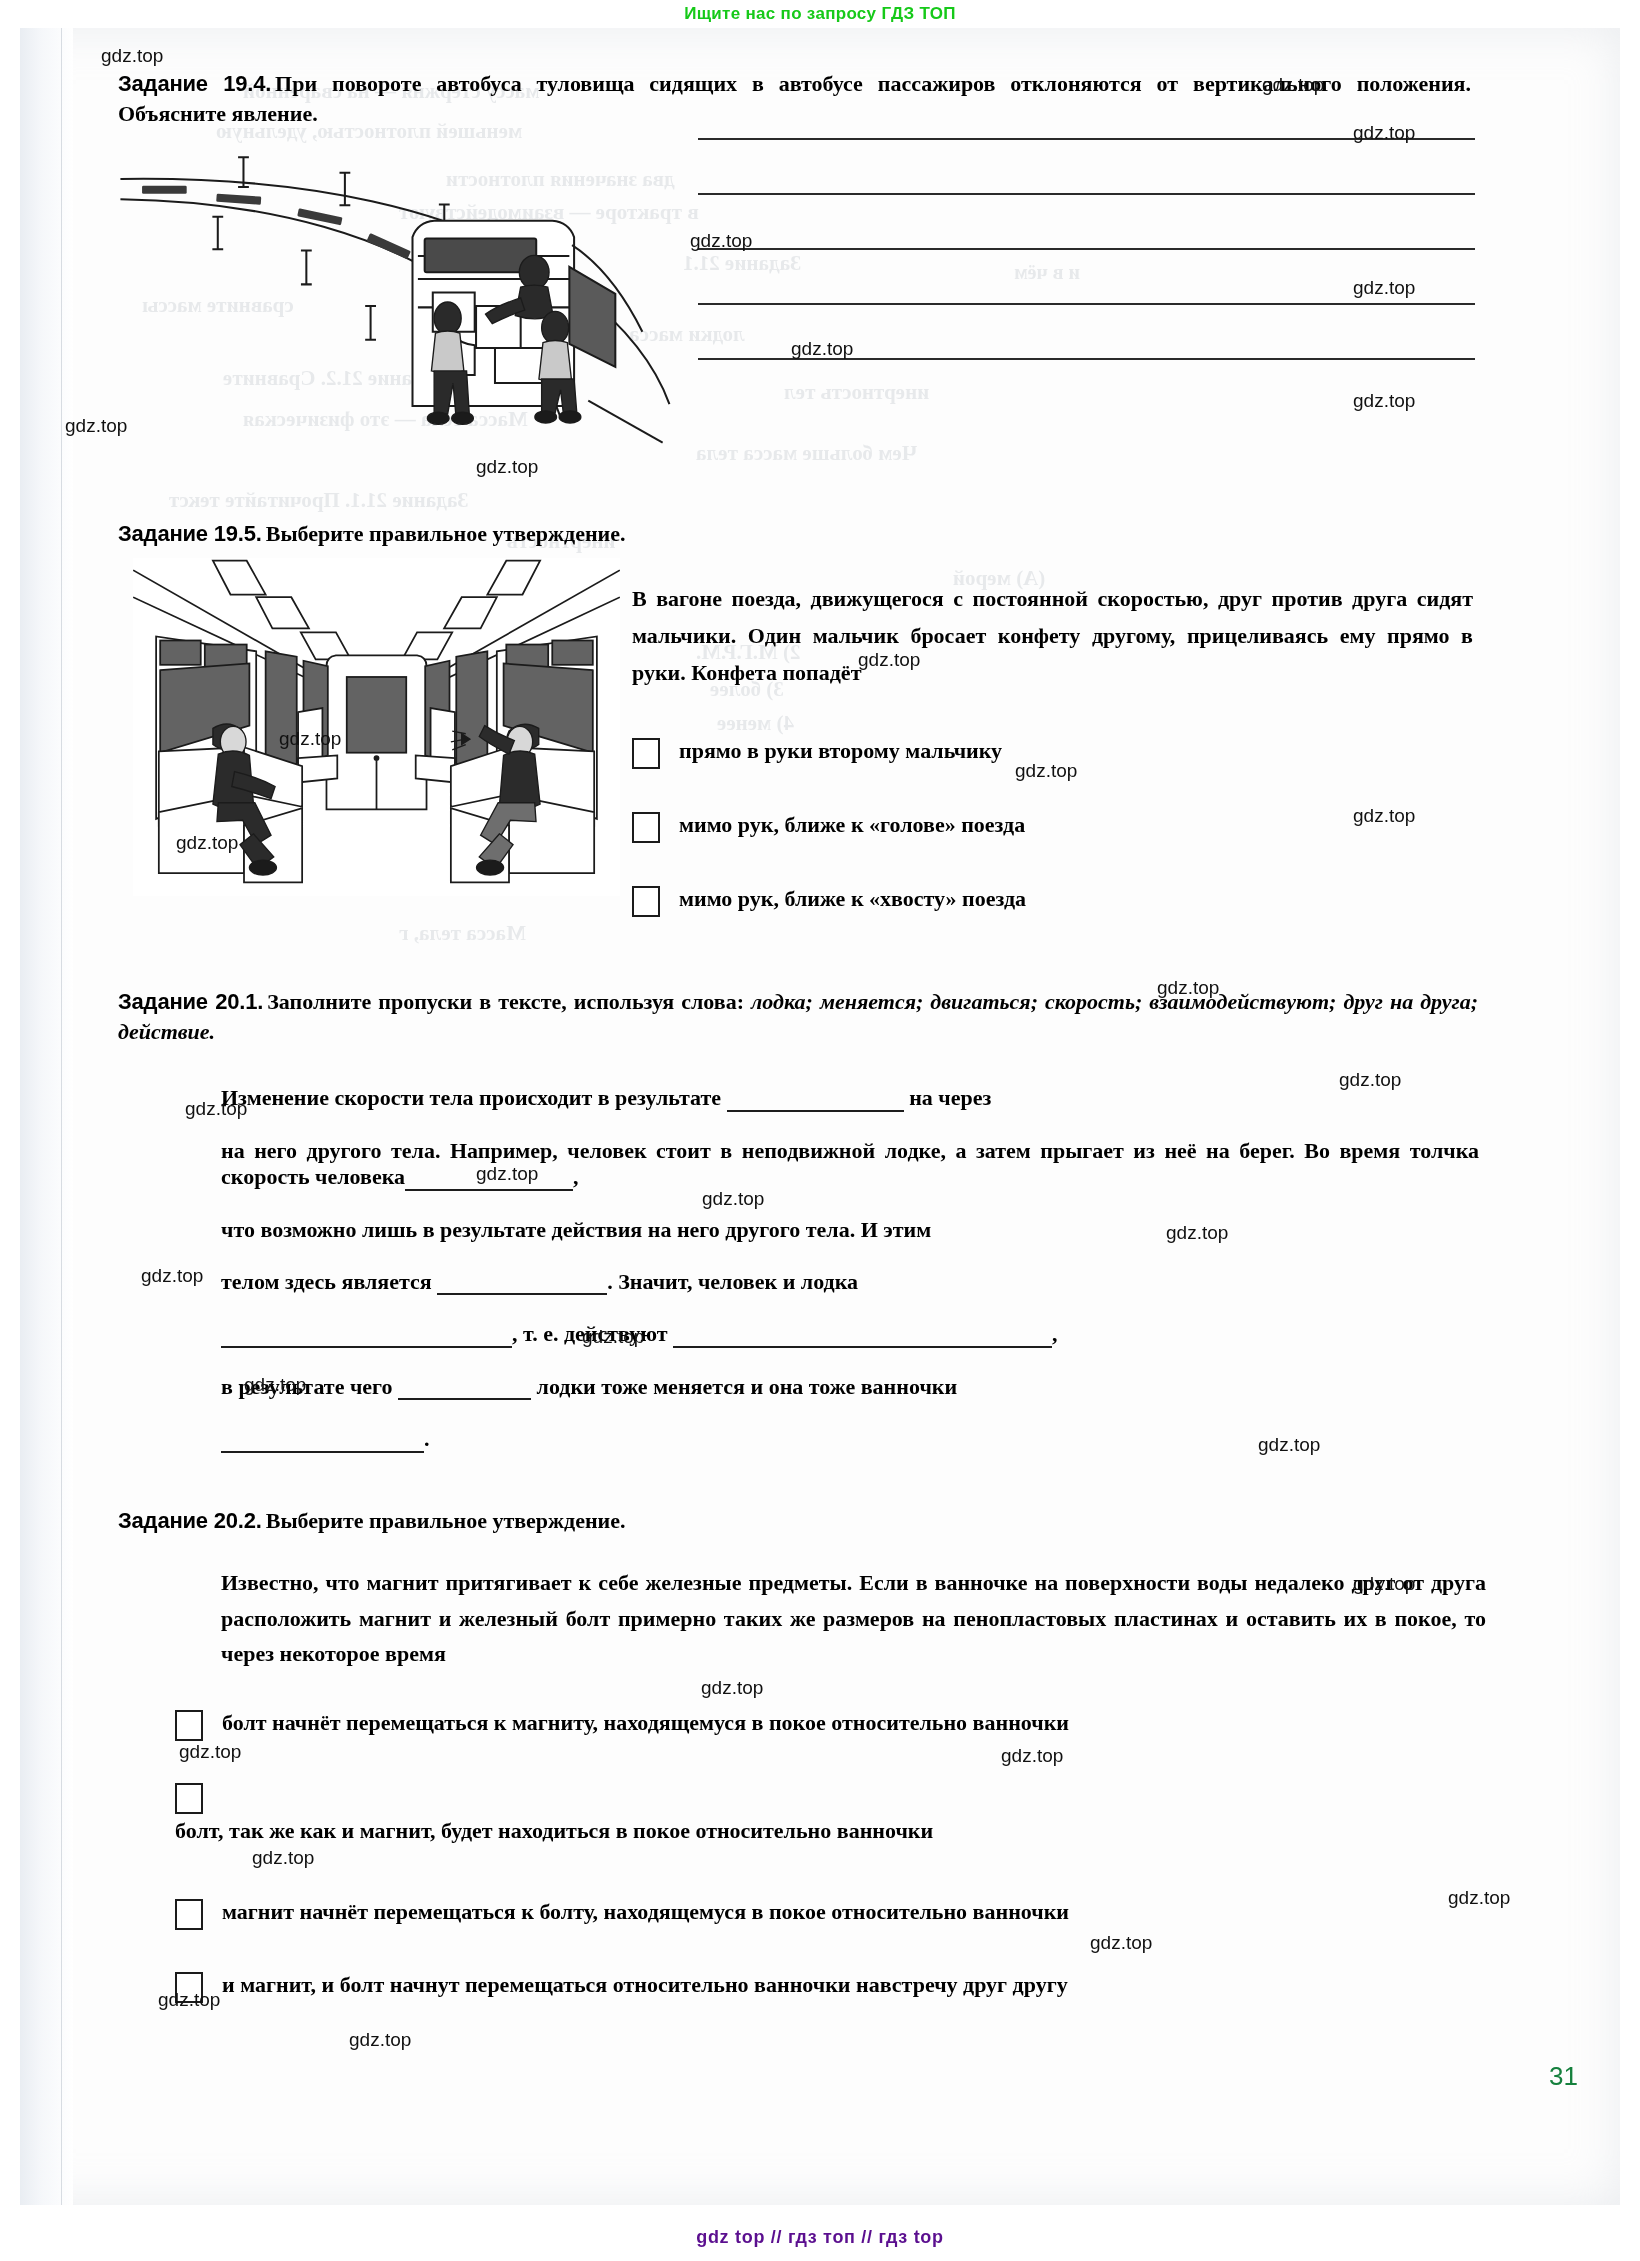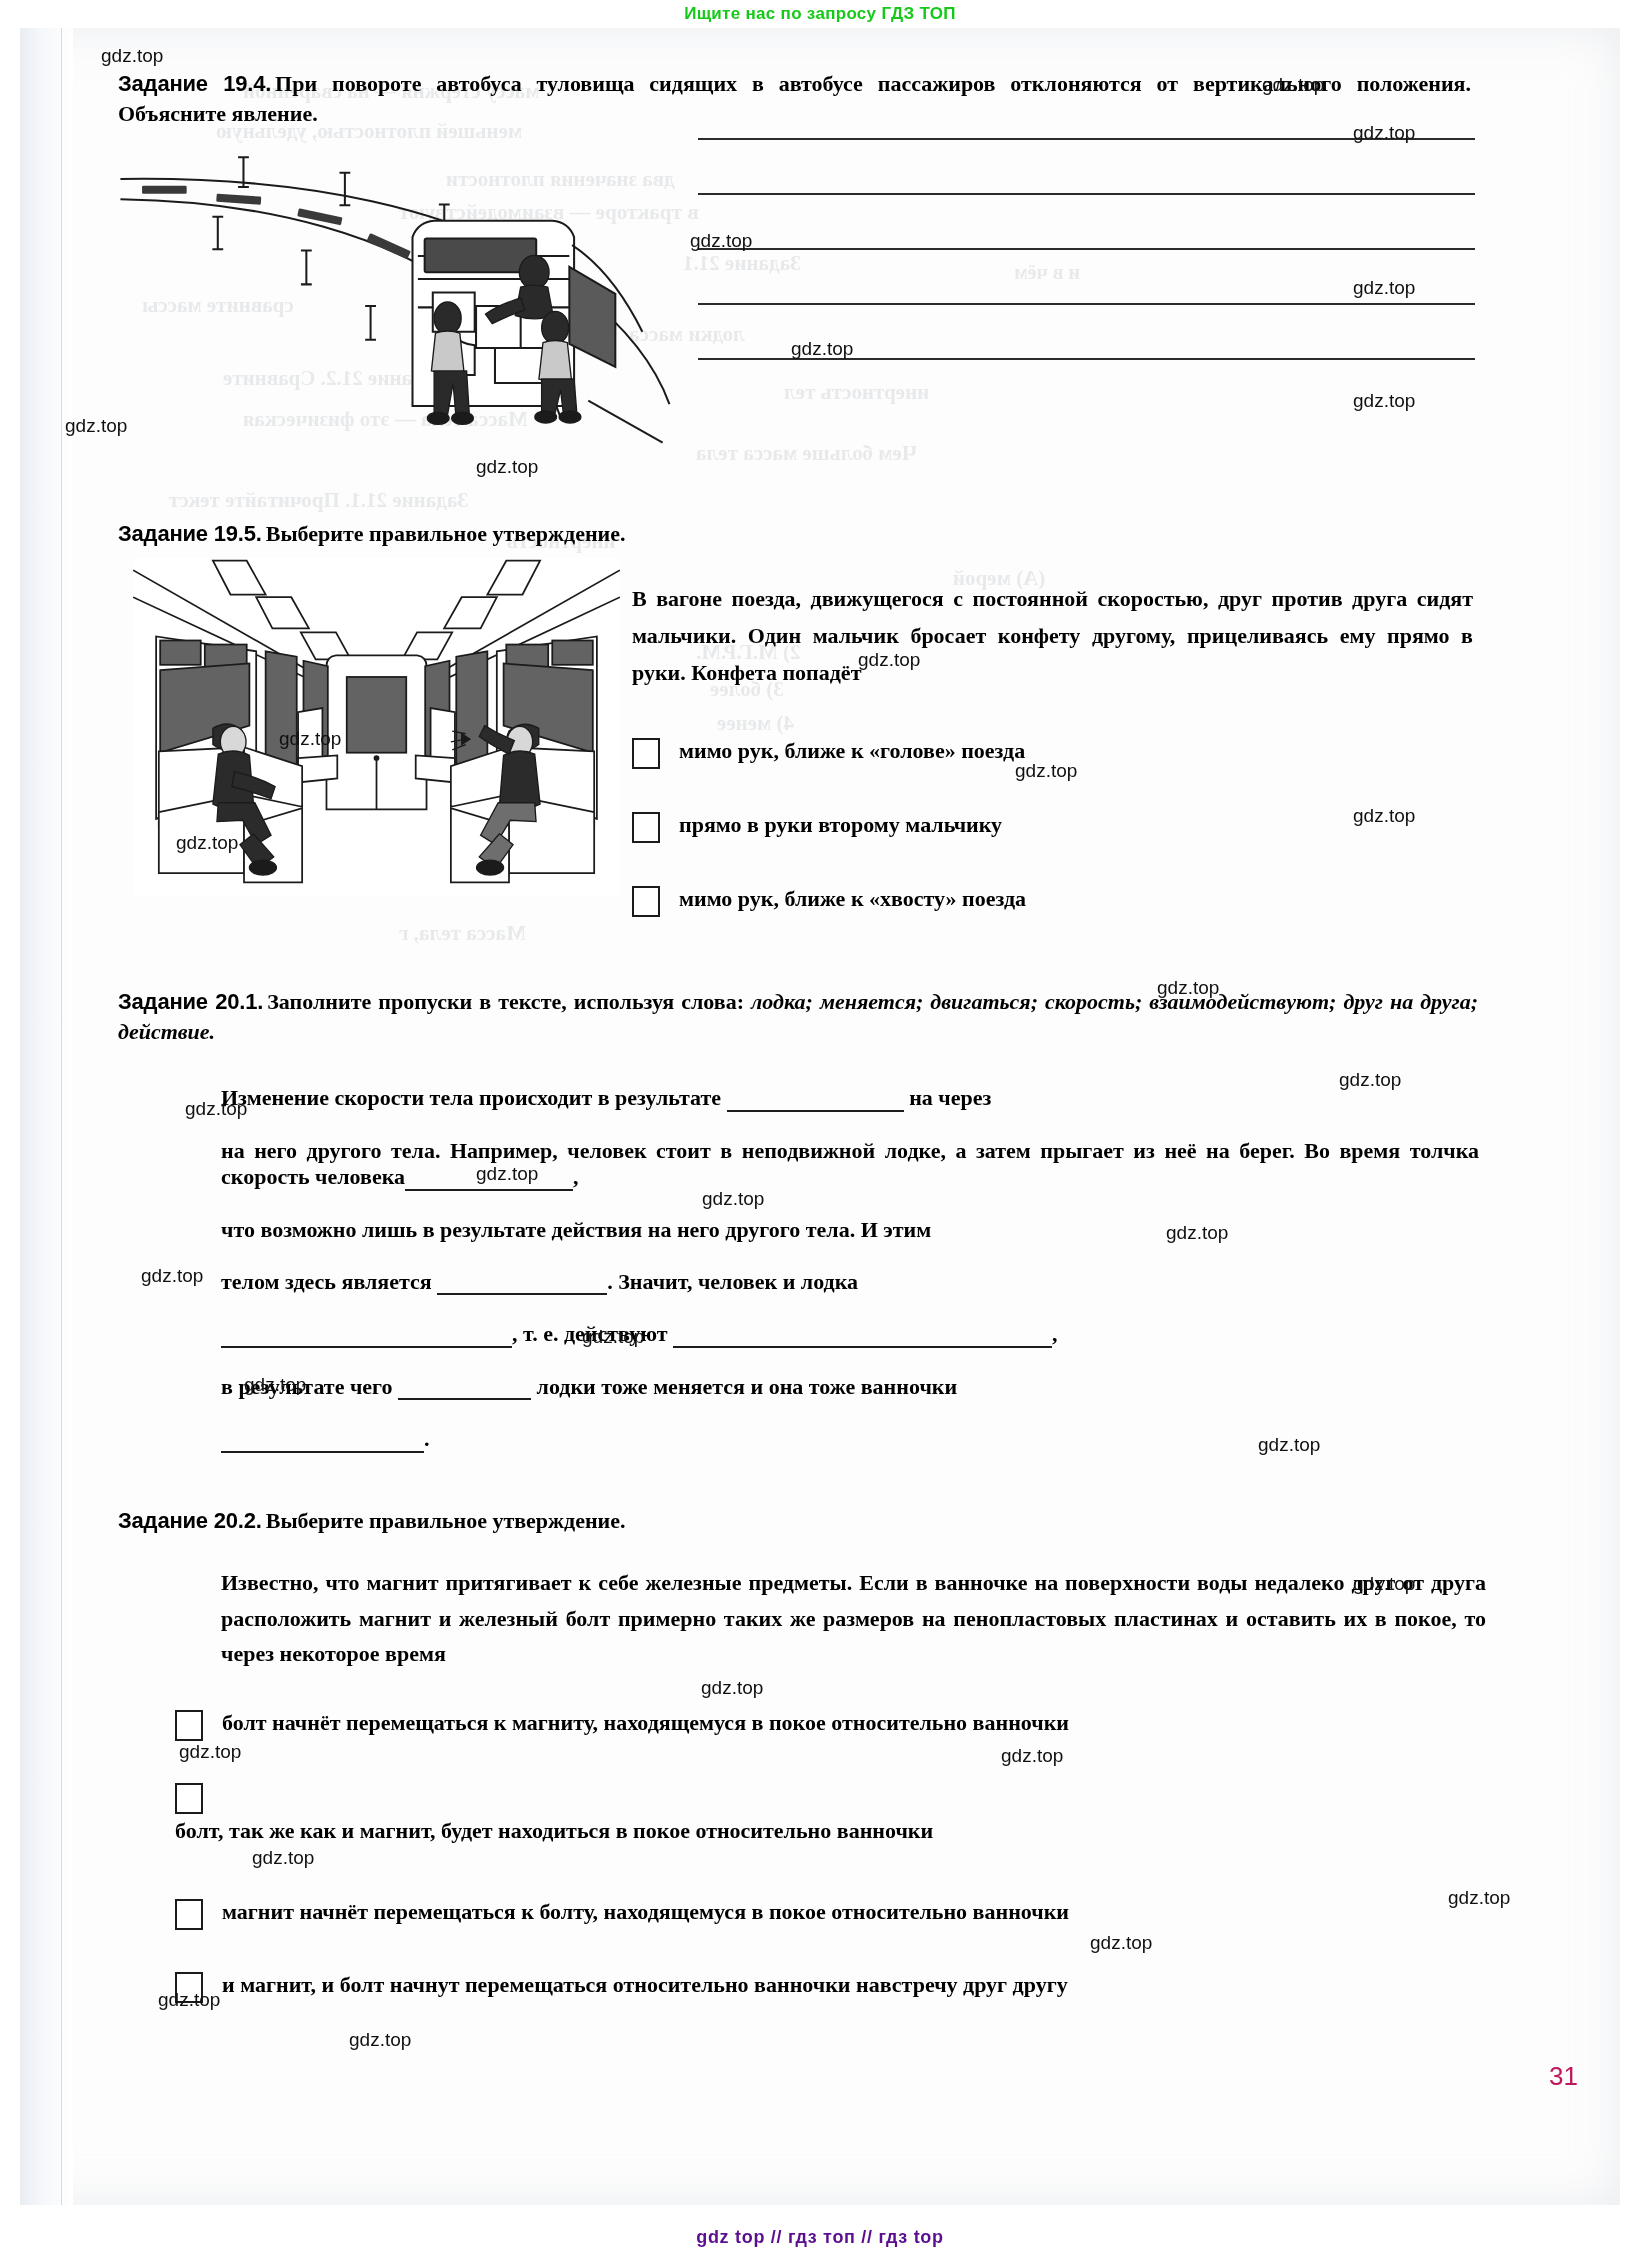--- a/index.html
+++ b/index.html
@@ -118,21 +118,21 @@
     font-family:"Liberation Serif",serif;
     font-weight:bold;font-size:22px;
     line-height:1.5;
     text-align:justify;
   }
 
   
   #page-num{
     position:absolute;right:42px;top:2033px;
     font-family:"Liberation Sans",sans-serif;
-    font-size:26px;font-weight:500;color:#be185d;
+    font-size:26px;font-weight:500;color:#15803d;
   }
 
   
   .wm{
     position:absolute;
     font-family:"Liberation Sans",sans-serif;
     font-size:19px;
     color:#111;
     white-space:nowrap;
     pointer-events:none;
@@ -353,25 +353,25 @@
           </g>
         </svg>
       </div>
 
       <div style="position:absolute;left:514px;top:62px;width:841px;">
         <div class="body-par" style="line-height:1.68;">В вагоне поезда, движущегося с постоянной скоростью, друг против друга сидят мальчики. Один мальчик бросает конфету другому, прицеливаясь ему прямо в руки. Конфета попадёт</div>
 
         <div style="margin-top:42px;">
           <div class="opt" style="margin-bottom:39px;">
             <div class="chk"></div>
+            <div class="opt-label">прямо в руки второму мальчику</div>
+          </div>
+          <div class="opt" style="margin-bottom:39px;">
+            <div class="chk"></div>
             <div class="opt-label">мимо рук, ближе к «голове» поезда</div>
-          </div>
-          <div class="opt" style="margin-bottom:39px;">
-            <div class="chk"></div>
-            <div class="opt-label">прямо в руки второму мальчику</div>
           </div>
           <div class="opt">
             <div class="chk"></div>
             <div class="opt-label">мимо рук, ближе к «хвосту» поезда</div>
           </div>
         </div>
       </div>
     </div>
 
     <div class="task" style="margin-top:49px;">

